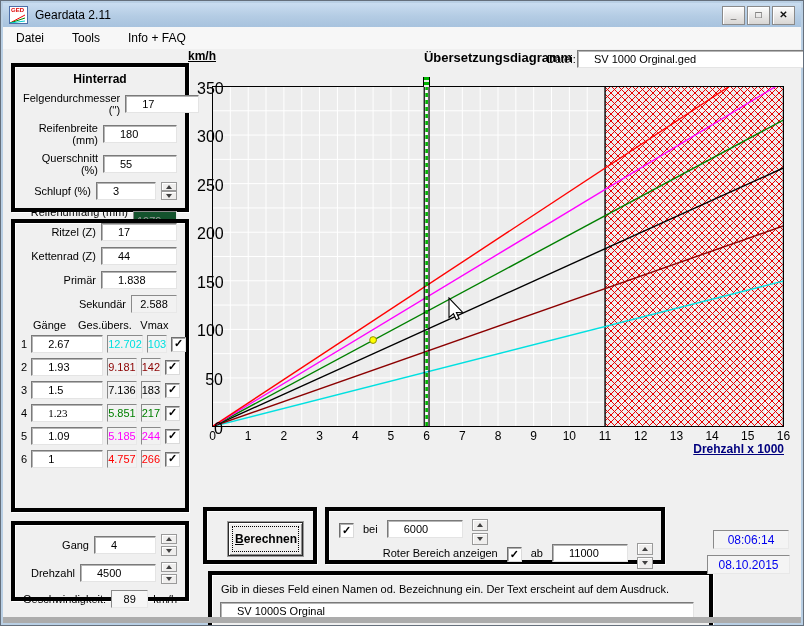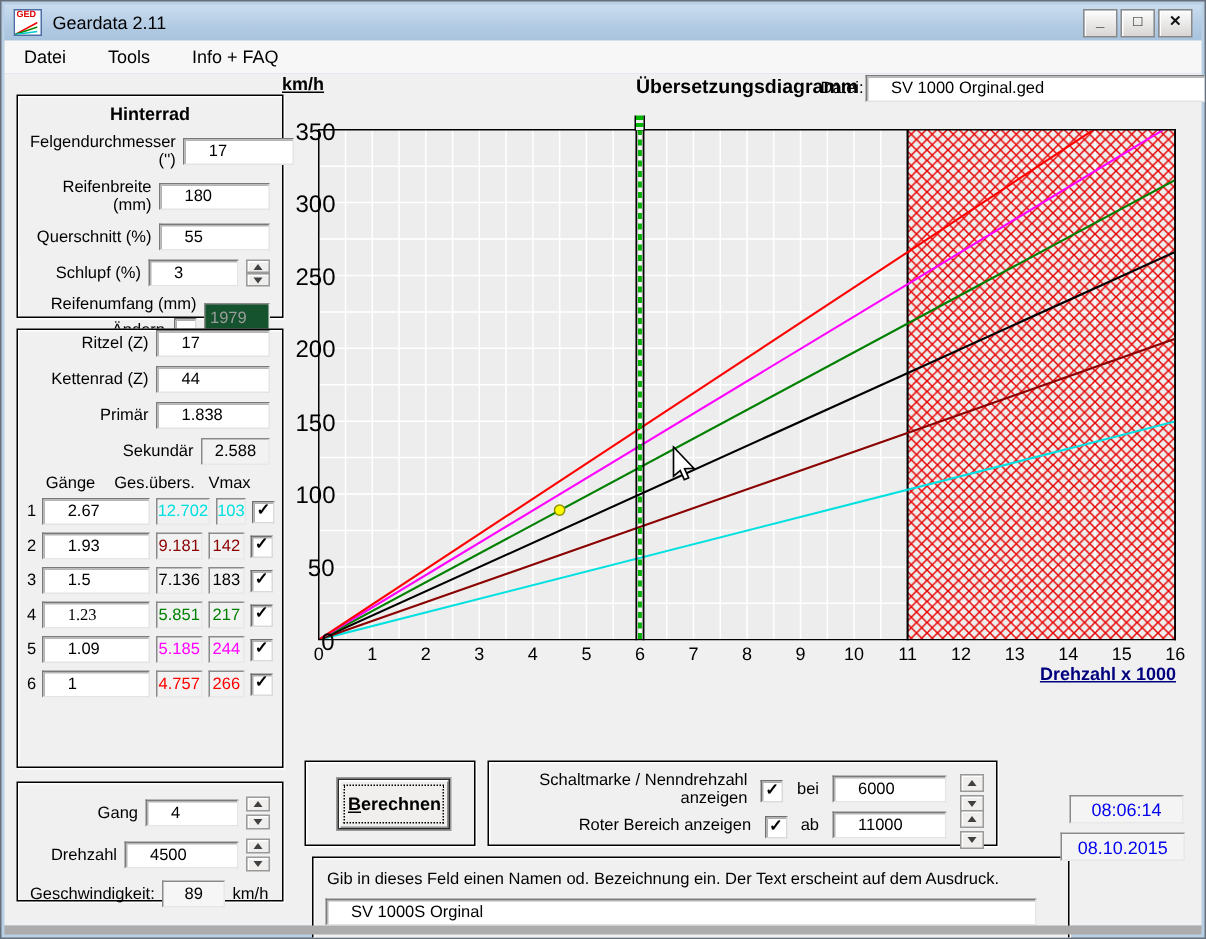--- a/index.html
+++ b/index.html
@@ -15,21 +15,21 @@
   #win-buttons{margin-left:auto;display:flex;gap:2px;}
   .winbtn{width:21px;height:17px;background:linear-gradient(180deg,#FDFDFD,#D8D6D4);border:1px solid #8A8A8A;
     box-shadow:inset 1px 1px 0 #fff;display:flex;align-items:center;justify-content:center;
     font-size:10px;font-weight:bold;color:#111;line-height:1;}
   #menubar{position:absolute;left:2px;top:26px;right:2px;height:22px;background:#F7F7F7;display:flex;align-items:center;padding-left:11px;box-sizing:border-box;}
   .menu-item{font-size:12px;color:#000;margin-right:24px;padding:2px 2px;}
   #client{position:absolute;left:2px;top:48px;right:2px;bottom:8px;background:#F0F0F0;}
   #bottom-frame{position:absolute;left:2px;bottom:2px;right:2px;height:6px;background:#ACACAC;}
 
   
-  .gbox{position:absolute;background:#F0F0F0;border:1px solid #000000;box-shadow:1px 1px 0 #fff, inset 1px 1px 0 #fdfdfd;box-sizing:border-box;}
+  .gbox{position:absolute;background:#F0F0F0;border:4px solid #000000;box-shadow:1px 1px 0 #fff, inset 1px 1px 0 #fdfdfd;box-sizing:border-box;}
   .gtitle{text-align:center;font-weight:bold;font-size:12px;margin:5px 0 6px 0;}
   .frow{display:flex;align-items:center;margin:0 8px 6px 8px;gap:5px;}
   .flabel{flex:1;text-align:right;font-size:11px;color:#000;}
   .tb{background:#fff;border:1px solid;border-color:#7A7A7A #E4E4E4 #E4E4E4 #7A7A7A;box-shadow:inset 1px 1px 0 #B5B5B5;
      font-family:"Liberation Sans",sans-serif;font-size:11px;color:#000;height:16px;padding:0 16px;box-sizing:content-box;}
   .disp{background:#F2F2F2;border:1px solid;border-color:#8A8A8A #E8E8E8 #E8E8E8 #8A8A8A;font-size:11px;
      display:inline-flex;align-items:center;justify-content:center;height:18px;box-sizing:border-box;}
   .disabled-disp{color:#9C9C9C;justify-content:flex-start;padding-left:3px;background:#14532d;height:20px;}
   
   .cb{width:13px;height:13px;background:#fff;border:1px solid;border-color:#6F6F6F #DADADA #DADADA #6F6F6F;
@@ -253,21 +253,20 @@
           <span class="disp" style="width: 50px; background: rgb(246, 246, 246);">89</span>
           <span style="font-size: 11px; width: 30px;">km/h</span>
         </div>
       </div>
 
     <div class="gbox" id="panel-btn">
       <button id="berechnen"><u>B</u>erechnen<i></i></button>
     </div>
     <div class="gbox" id="panel-set">
       <div class="setrow">
-        <span class="flabel">Schaltmarke / Nenndrehzahl anzeigen</span>
         <span id="cb-schalt"><span class="cb">
               <span class="chk">✓</span>
             </span></span>
         <span class="small-lbl">bei</span>
         <input class="tb" style="width: 42px;" value="6000">
         <span id="spin-bei"><span class="spin gap" style="height: 26px;">
               <span class="sb">
                 <i class="tu"></i>
               </span>
               <span class="sb">

